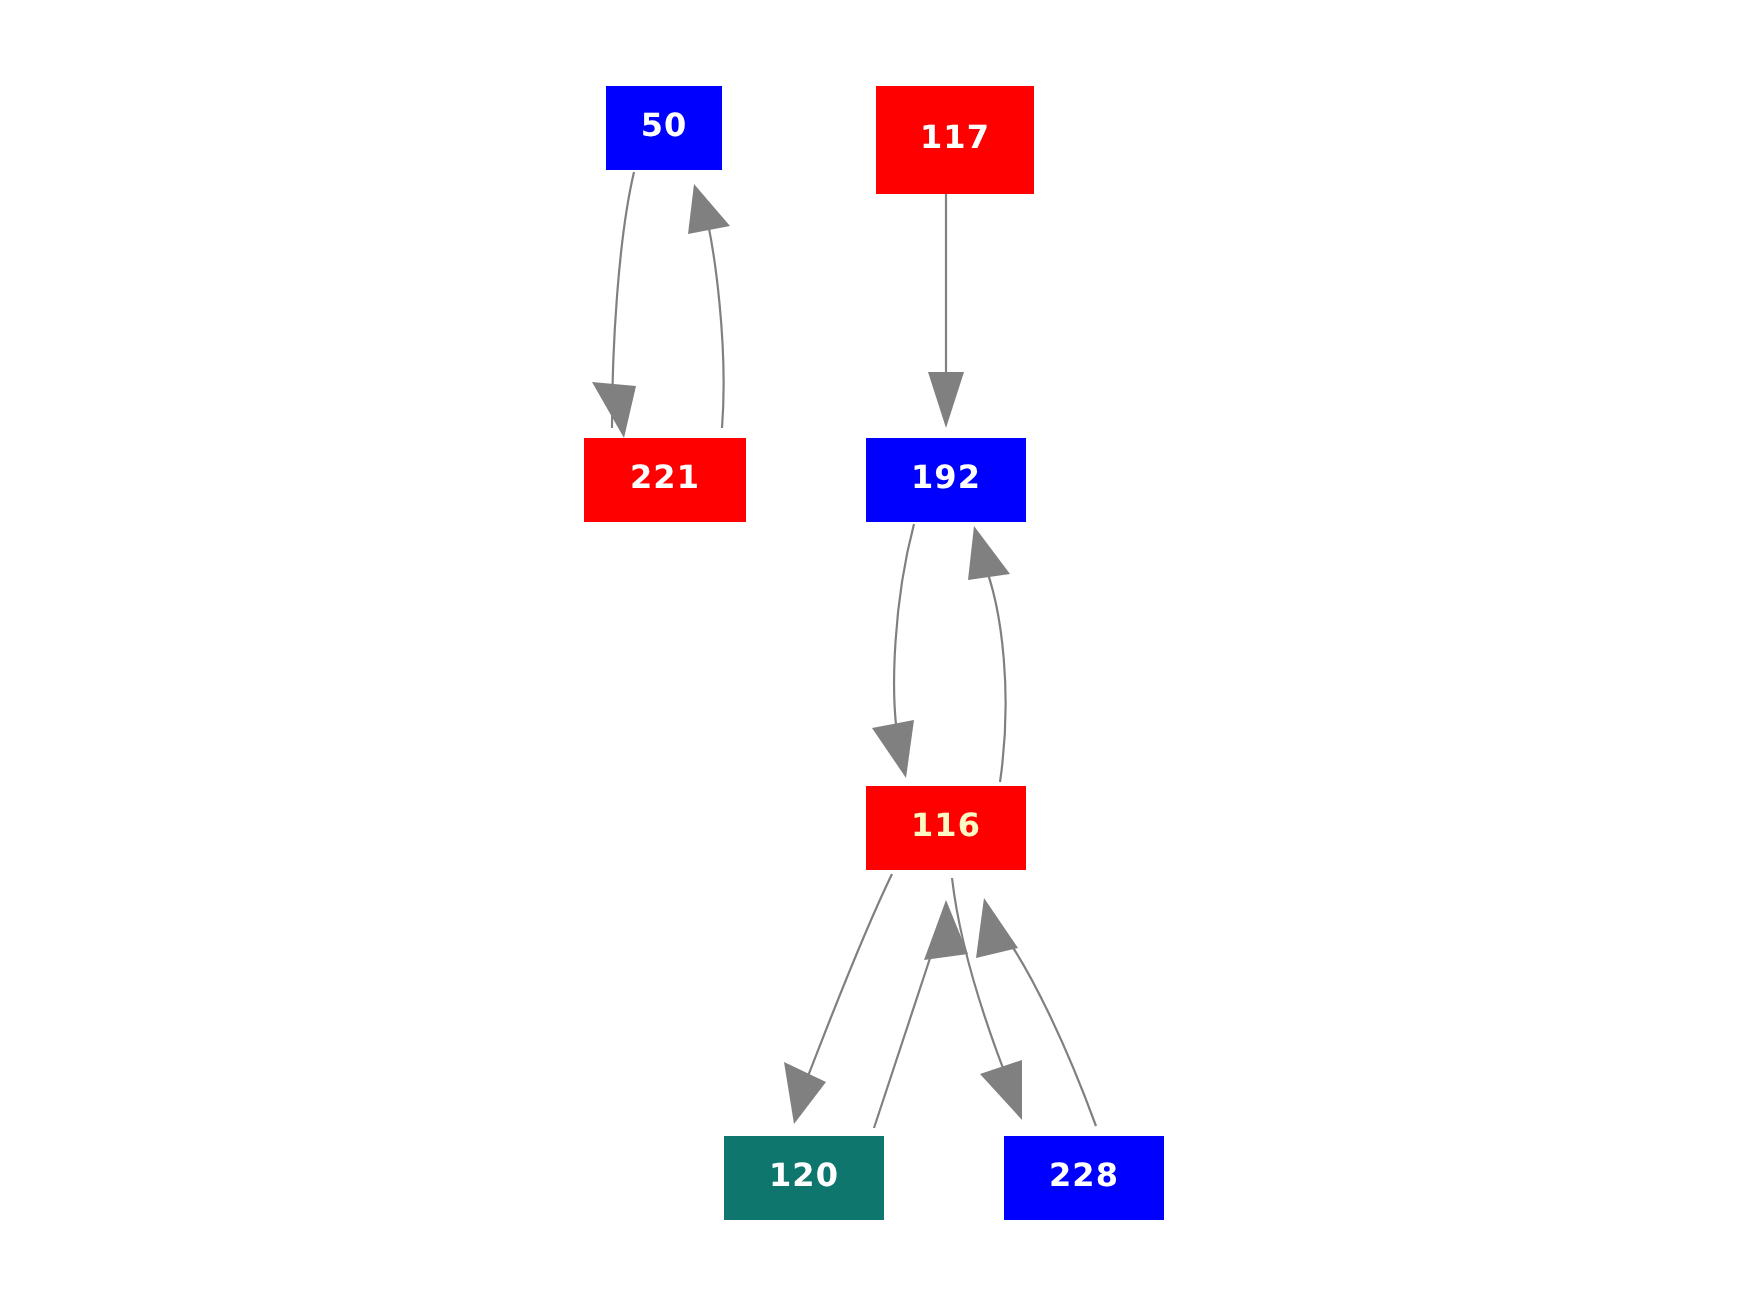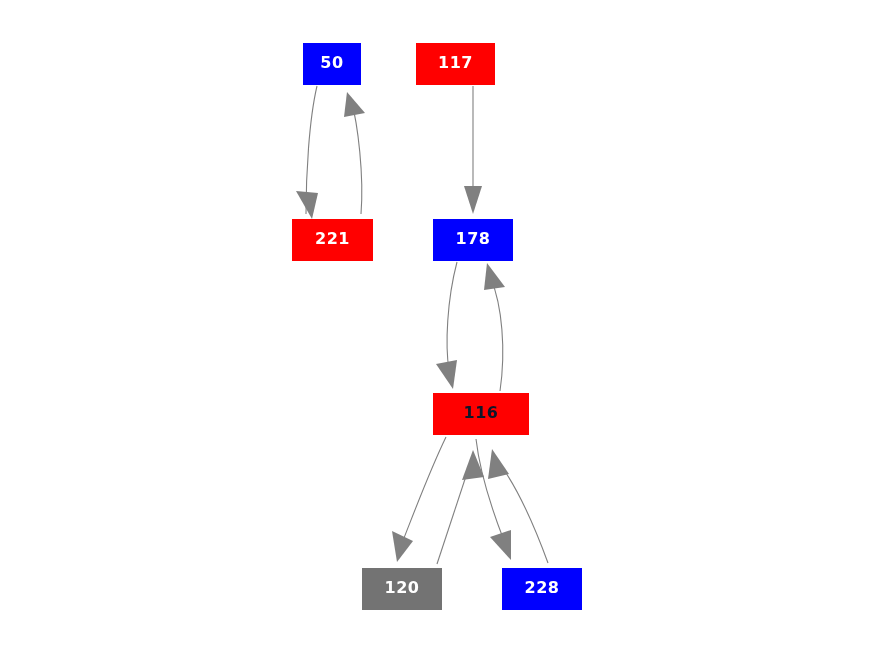--- a/index.html
+++ b/index.html
@@ -89,32 +89,32 @@
       </g>
       <g>
         <path class="edge-path" d="M 548 563 C 533 522 516 487 502 467" stroke="#808080"></path>
         <polygon class="edge-head" points="492,449 509,474 488,479" fill="#808080"></polygon>
       </g>
     </svg>
   <div id="nodes-layer">
       <div class="node" style="left: 303px; top: 43px; width: 58px; height: 42px; background: rgb(0, 0, 255); color: rgb(255, 255, 255); align-items: center;">
         <span class="node-label">50</span>
       </div>
-      <div class="node" style="left: 416px; top: 43px; width: 79px; height: 42px; background: rgb(255, 0, 0); color: rgb(255, 255, 255);">
+      <div class="node" style="left: 438px; top: 43px; width: 79px; height: 54px; background: rgb(255, 0, 0); color: rgb(255, 255, 255);">
         <span class="node-label">117</span>
       </div>
       <div class="node" style="left: 292px; top: 219px; width: 81px; height: 42px; background: rgb(255, 0, 0); color: rgb(255, 255, 255);">
         <span class="node-label">221</span>
       </div>
       <div class="node" style="left: 433px; top: 219px; width: 80px; height: 42px; background: rgb(0, 0, 255); color: rgb(255, 255, 255);">
-        <span class="node-label">178</span>
+        <span class="node-label">192</span>
       </div>
-      <div class="node" style="left: 433px; top: 393px; width: 96px; height: 42px; background: rgb(255, 0, 0); color: #0f172a;">
+      <div class="node" style="left: 433px; top: 393px; width: 80px; height: 42px; background: rgb(255, 0, 0); color: #fef9c3;">
         <span class="node-label">116</span>
       </div>
-      <div class="node" style="left: 362px; top: 568px; width: 80px; height: 42px; background: #737373; color: rgb(255, 255, 255);">
+      <div class="node" style="left: 362px; top: 568px; width: 80px; height: 42px; background: #0f766e; color: rgb(255, 255, 255);">
         <span class="node-label">120</span>
       </div>
       <div class="node" style="left: 502px; top: 568px; width: 80px; height: 42px; background: rgb(0, 0, 255); color: rgb(255, 255, 255);">
         <span class="node-label">228</span>
       </div>
     </div>
 </div>
 
 </body></html>

